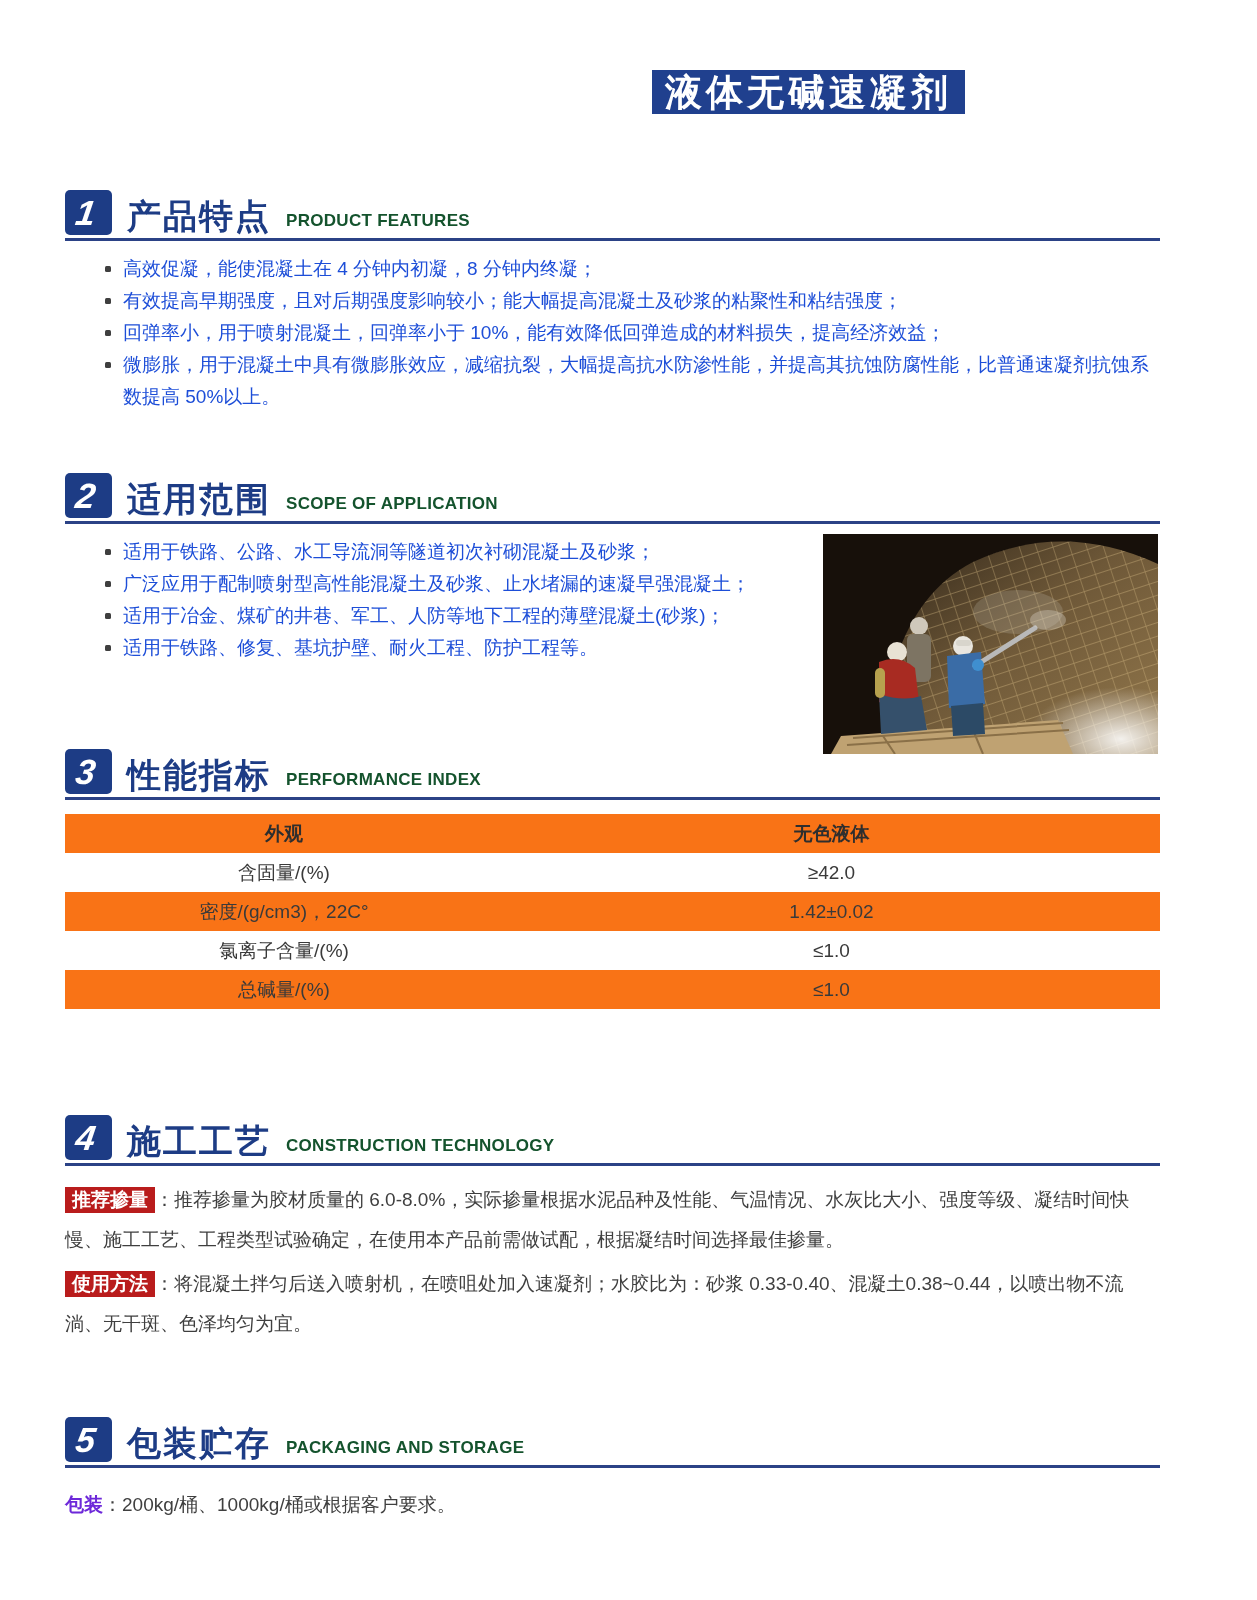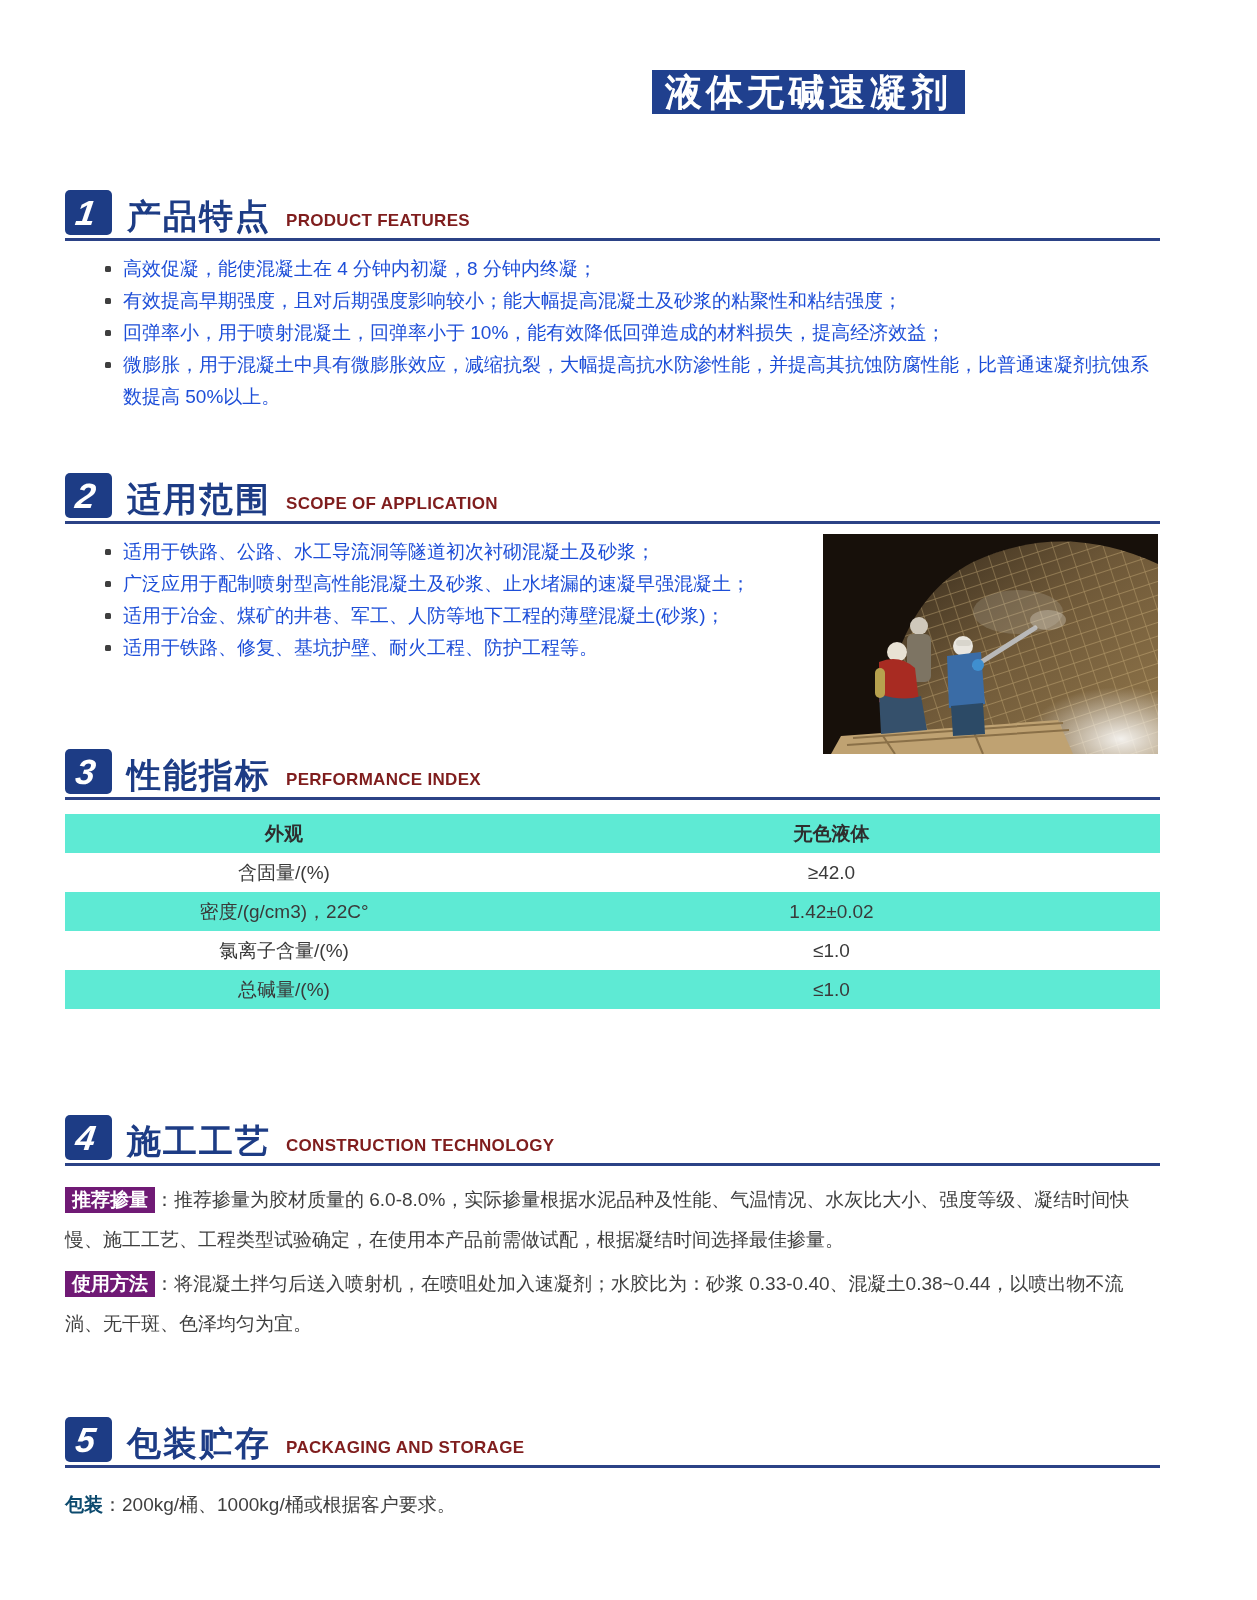--- a/index.html
+++ b/index.html
@@ -26,21 +26,21 @@
     color:#ffffff; font-size:35px; font-weight:bold; font-style:italic;
     display:flex; align-items:center; justify-content:center;
     padding-right:5px; flex:0 0 auto;
   }
   .num-box span { transform:skewX(-8deg); display:inline-block; }
   .title-zh {
     font-size:34px; font-weight:bold; color:#1d3c85;
     letter-spacing:2px; line-height:1.05;
   }
   .title-en {
-    font-size:17px; font-weight:bold; color:#7f1d1d;
+    font-size:17px; font-weight:bold; color:#14532d;
     padding-bottom:4px; letter-spacing:0.3px;
   }
   .section-body { padding-left:35px; }
   ul.bullets { list-style:none; margin-top:12px; }
   ul.bullets li {
     position:relative; padding-left:23px;
     font-size:19px; line-height:32px; color:#1d4ed8;
   }
   ul.bullets li::before {
     content:""; position:absolute; left:5px; top:13px;
@@ -58,35 +58,35 @@
   }
   
   .sec-performance { margin-top:40px; }
   table.perf {
     width:100%; border-collapse:collapse; margin-top:14px;
     font-size:19px; color:#3a3a3a;
   }
   table.perf td { height:39px; text-align:center; vertical-align:middle; }
   table.perf td.c1 { width:40%; }
   table.perf td.c2 { width:60%; }
-  table.perf tr.gray { background:#5eead4; }
+  table.perf tr.gray { background:#f97316; }
   table.perf tr.head td { font-weight:bold; color:#2e2e2e; }
   
   .sec-construction { margin-top:106px; }
   .para { font-size:19px; line-height:40px; color:#3f3f3f; margin-top:4px; }
   .paras { margin-top:14px; }
   .badge {
-    background:#701a75; color:#ffffff; font-weight:bold;
+    background:#b91c1c; color:#ffffff; font-weight:bold;
     padding:2px 7px 3px 7px; font-size:19px;
   }
   
   .sec-packaging { margin-top:73px; }
   .pack-items { margin-top:18px; }
   .pack-line { font-size:19px; line-height:38px; color:#3f3f3f; }
-  .pack-label { font-weight:bold; color:#0c4a6e; }
+  .pack-label { font-weight:bold; color:#6d28d9; }
 </style>
 </head>
 <body>
 
 <div class="banner">液体无碱速凝剂</div>
 
 <div class="content">
 
   <div class="section sec-features">
     <div class="section-header">

